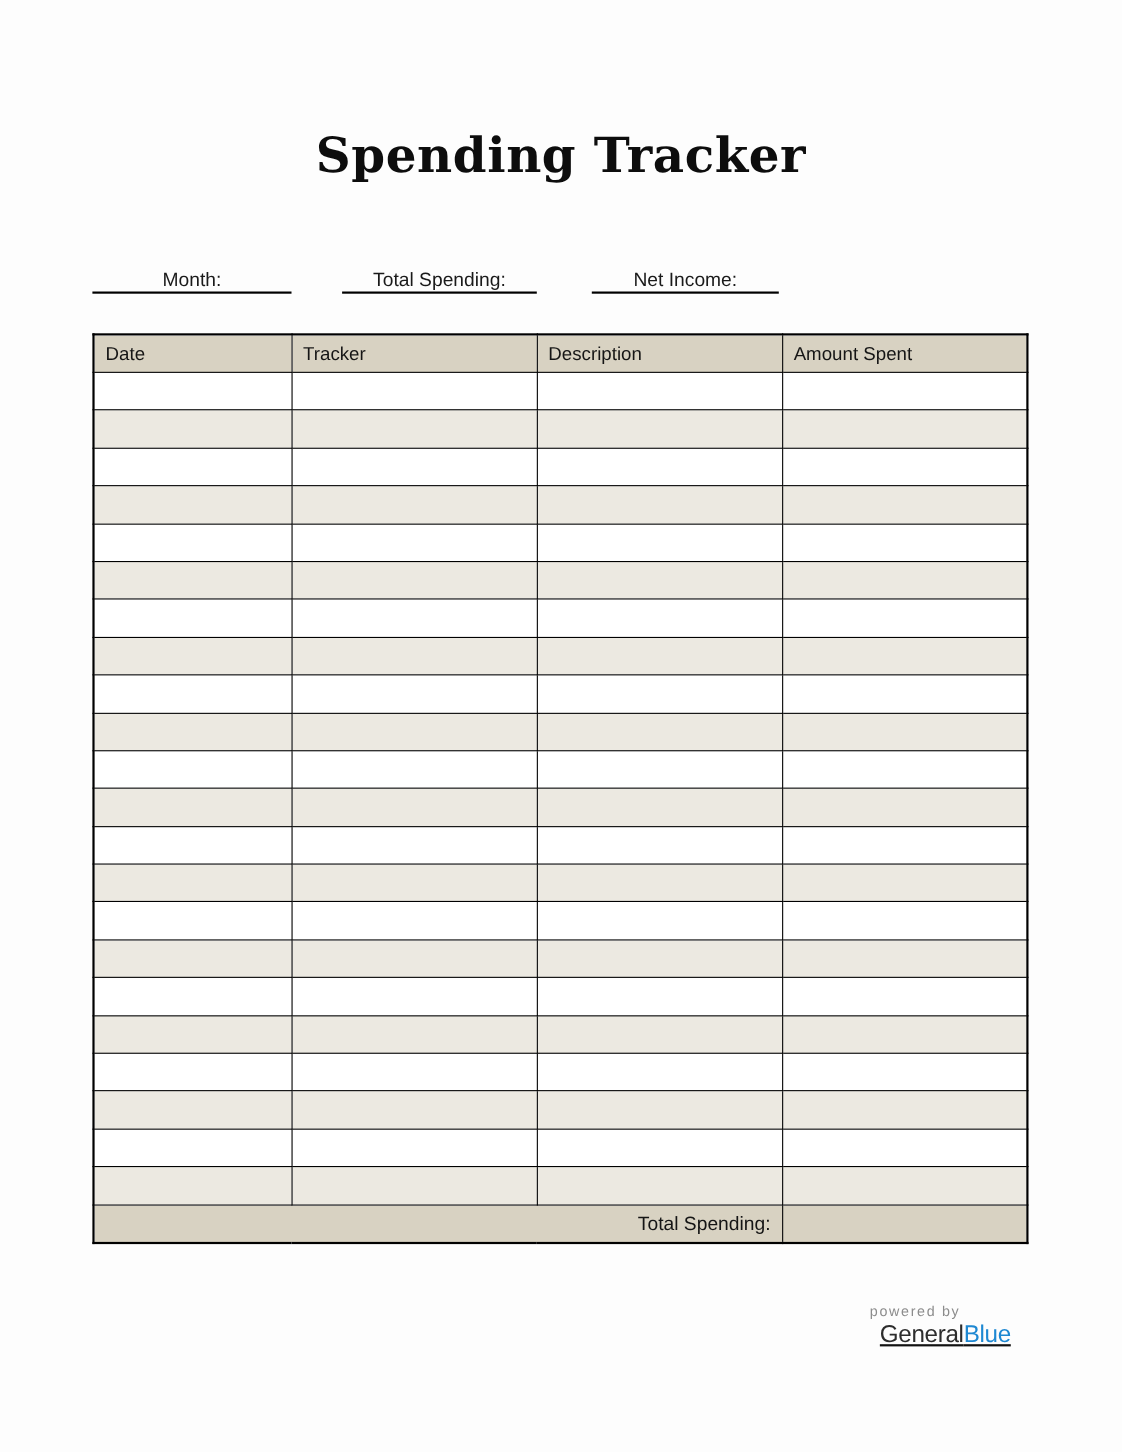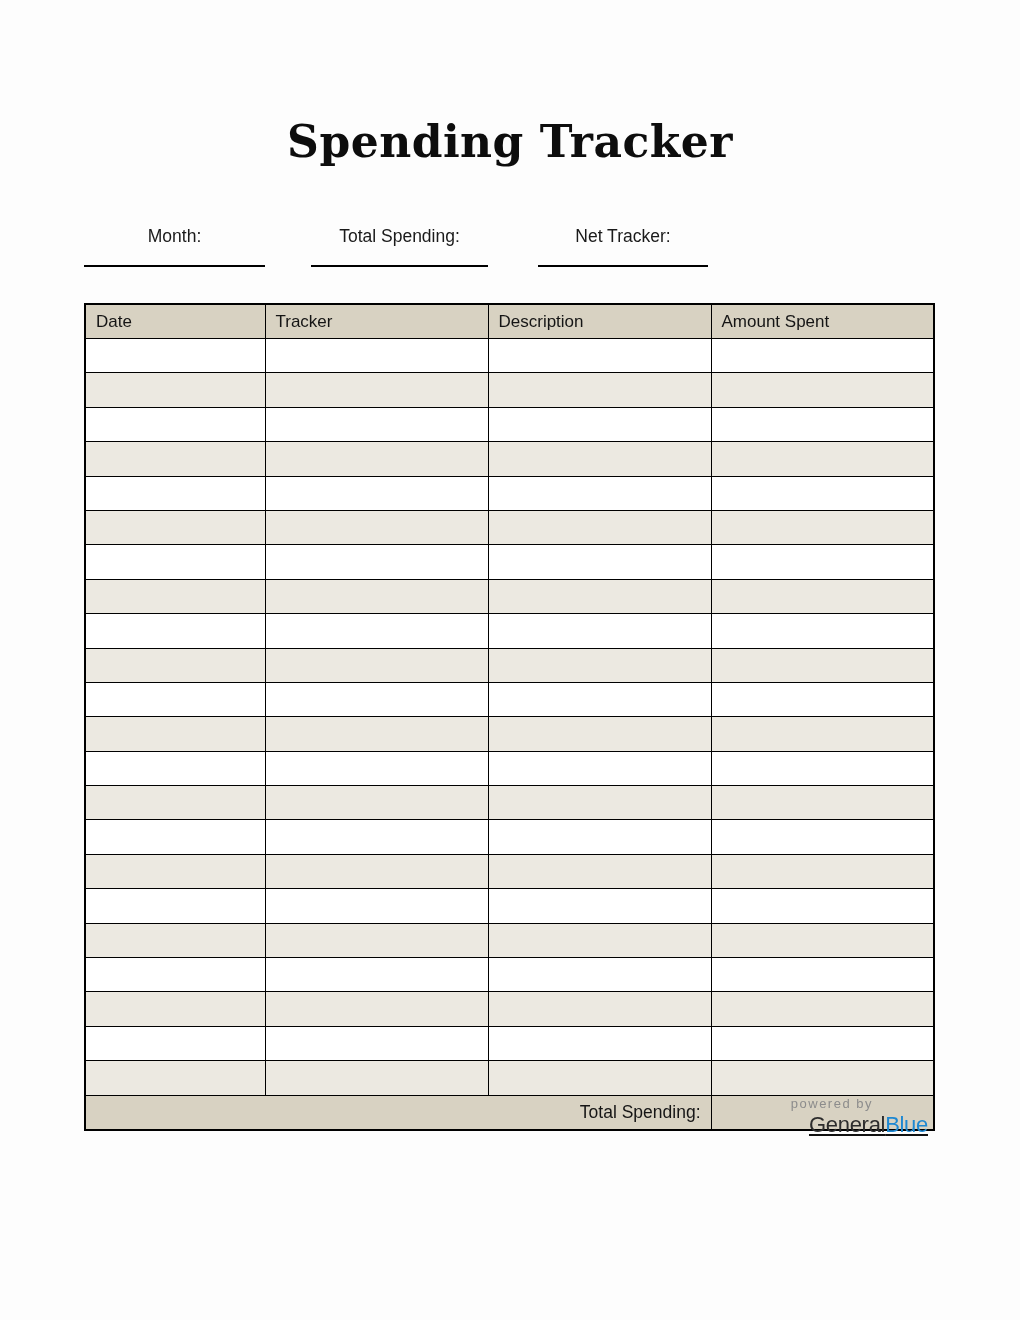--- a/index.html
+++ b/index.html
@@ -38,21 +38,21 @@
     top: 205px;
     width: 848px;
     height: 64px;
     display: flex;
   }
   .summary-field {
     border-bottom: 2px solid #000;
     height: 62px;
     display: flex;
     justify-content: center;
-    align-items: center;
+    align-items: flex-end;
     padding-top: 3px;
     box-sizing: border-box;
     font-size: 17.5px;
     color: #1a1a1a;
   }
   .sf-1 { width: 181px; margin-right: 46px; }
   .sf-2 { width: 178px; margin-right: 46px; }
   .sf-3 { width: 177px; margin-right: 50px; }
   .sf-4 { width: 170px; }
 
@@ -101,22 +101,22 @@
   }
   .col-date { width: 180px; }
   .col-expenses { width: 223px; }
   .col-description { width: 223px; }
   .col-amount { width: 223px; }
 
   
   .brand {
     position: absolute;
     right: 92px;
-    top: 1096px;
-    text-align: right;
+    top: 1184px;
+    text-align: center;
   }
   .powered-by {
     font-size: 13px;
     letter-spacing: 1.5px;
     color: var(--powered-gray, #8c8c8c);
     padding-right: 55px;
     margin-bottom: 2px;
   }
   .wordmark {
     font-size: 22px;
@@ -135,21 +135,21 @@
   <div class="doc-title">Spending Tracker</div>
 
   <div class="summary">
     <div class="summary-field sf-1">
       <span>Month:</span>
     </div>
     <div class="summary-field sf-3">
       <span>Total Spending:</span>
     </div>
     <div class="summary-field sf-4">
-      <span>Net Tracker:</span>
+      <span>Net Income:</span>
     </div>
   </div>
 
   <table class="expense-table">
     <colgroup>
       <col class="col-date">
       <col class="col-expenses">
       <col class="col-description">
       <col class="col-amount">
     </colgroup>

